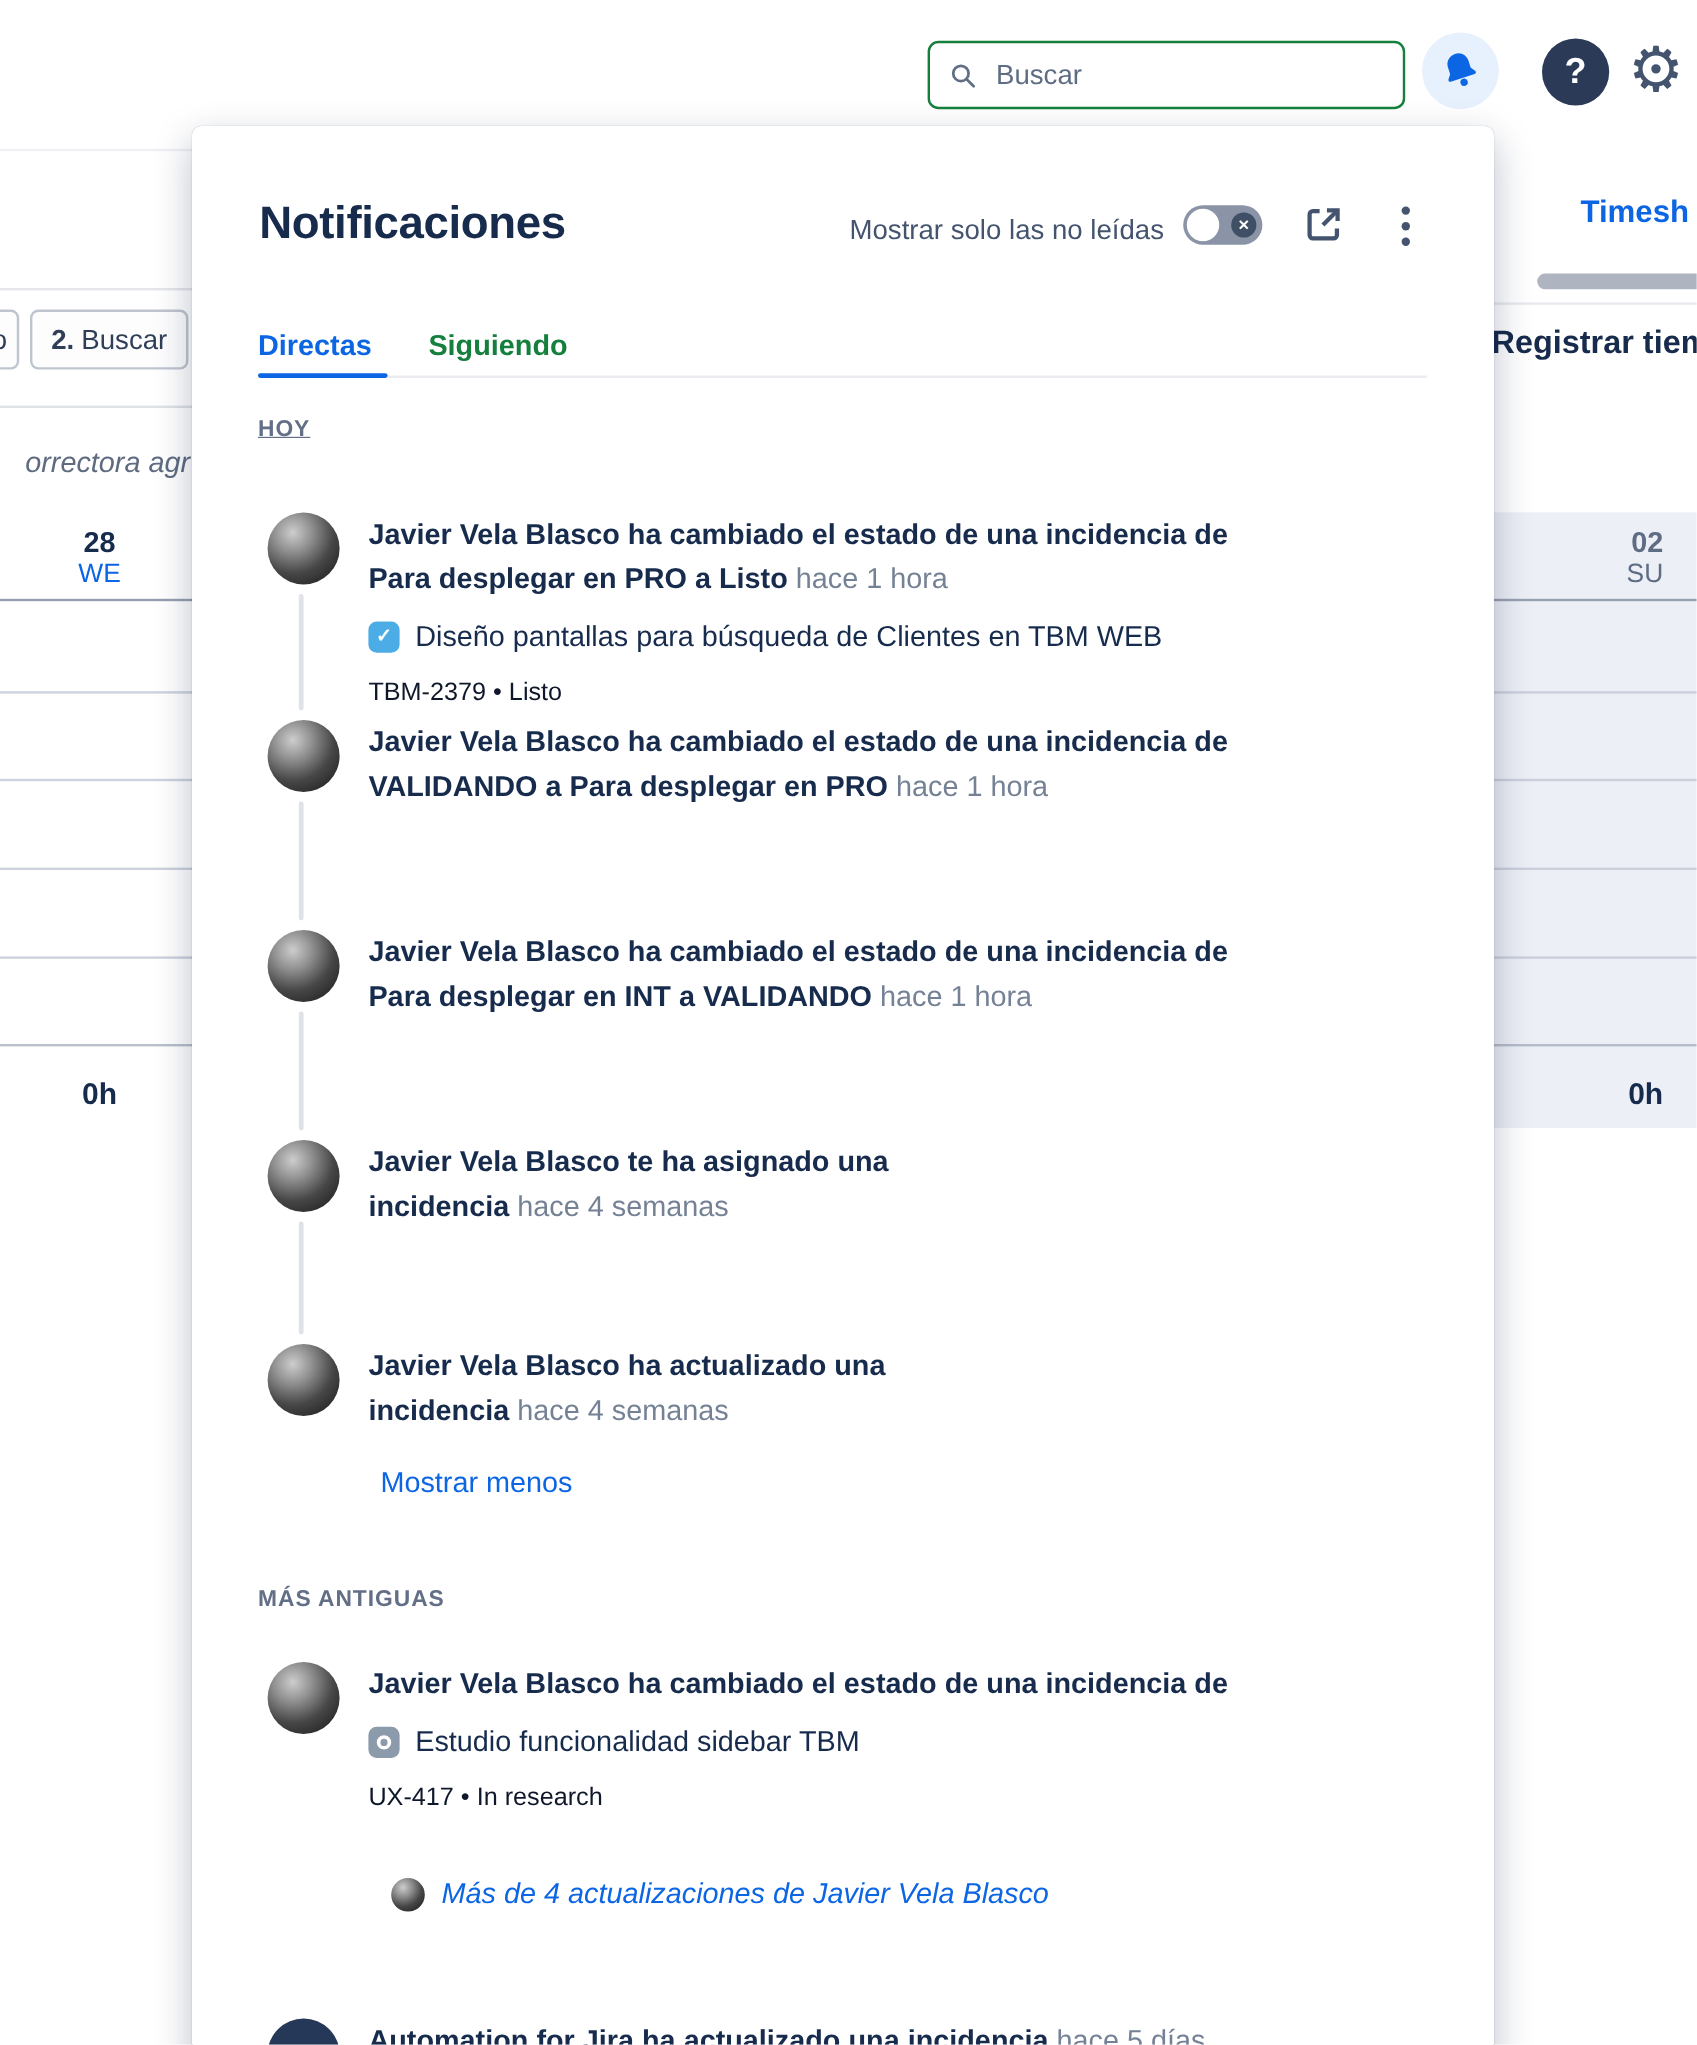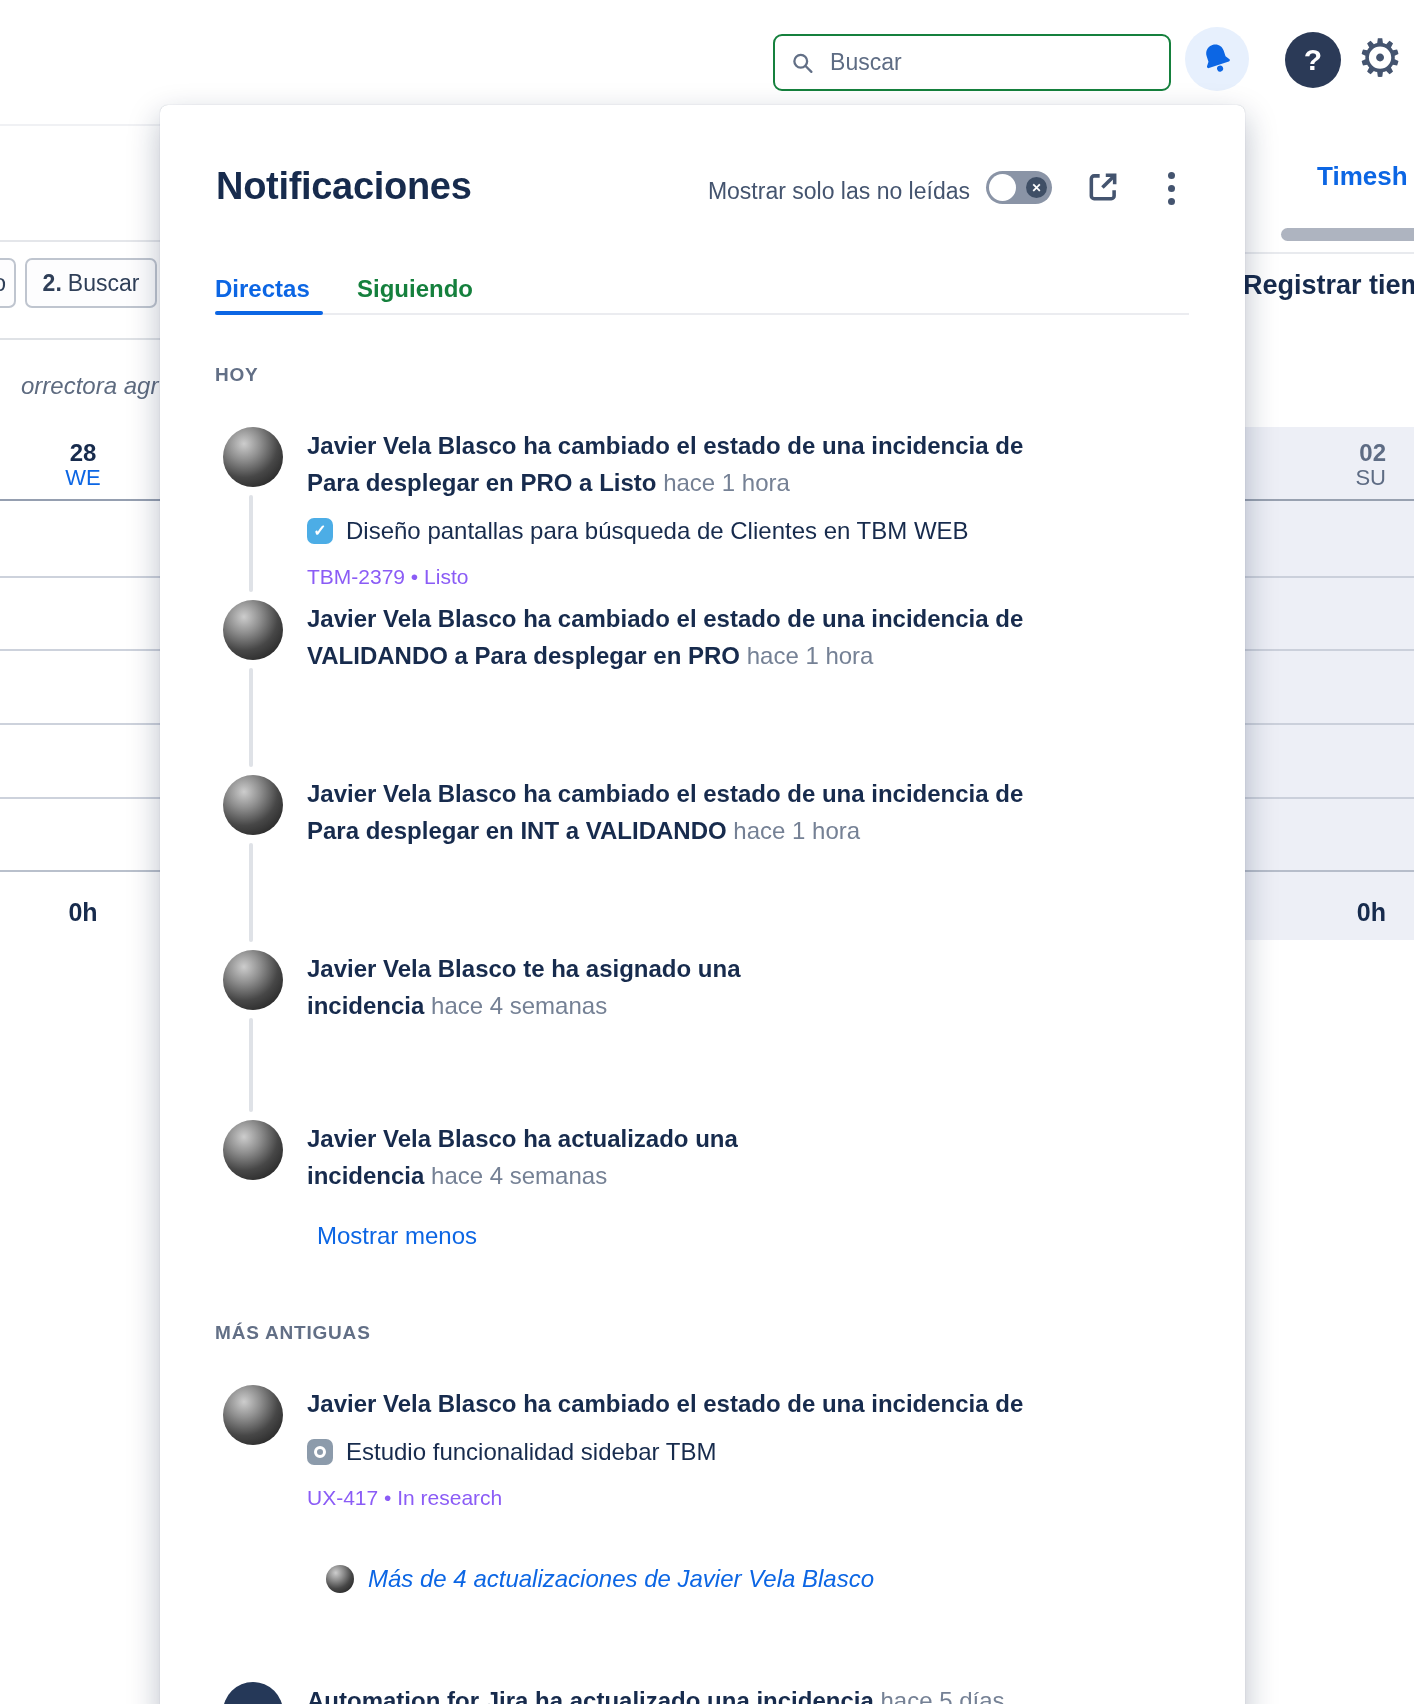--- a/index.html
+++ b/index.html
@@ -64,21 +64,21 @@
   .avatar-auto{background:#253858;}
   .ntext{font-size:24px;line-height:37px;color:#172B4D;font-weight:700;}
   .nline{white-space:nowrap;}
   .time{font-weight:400;color:#758195;}
   .issue-row{display:flex;align-items:center;gap:13px;margin-top:11px;font-weight:400;white-space:nowrap;}
   .task-ico{width:26px;height:26px;border-radius:7px;background:#4CADE6;color:#fff;font-size:16px;
             font-weight:700;display:flex;align-items:center;justify-content:center;flex:0 0 26px;}
   .ux-ico{width:26px;height:26px;border-radius:7px;background:#8C9BAB;position:relative;flex:0 0 26px;}
   .ux-ico::after{content:"";position:absolute;left:7px;top:7px;width:12px;height:12px;border:3px solid #fff;
             border-radius:50%;box-sizing:border-box;}
-  .key-line{margin-top:9px;font-size:21px;font-weight:400;color:#8b5cf6;}
+  .key-line{margin-top:9px;font-size:21px;font-weight:400;color:#0f172a;}
   .conn{left:89px;width:4px;background:#DFE2E7;border-radius:2px;}
   .blue-link{font-size:24px;font-weight:500;color:#0C66E4;cursor:pointer;white-space:nowrap;}
   .more-row{left:166px;top:1460px;display:flex;align-items:center;gap:14px;font-style:italic;}
   .mini-avatar{width:28px;height:28px;border-radius:50%;
           background:radial-gradient(circle at 35% 28%,#cdcdcd 0%,#8f8f8f 28%,#474747 58%,#151515 100%);}
 </style>
 </head>
 <body>
 
 <div id="canvas">
@@ -173,21 +173,21 @@
       <i></i>
         <i></i>
         <i></i>
     </div>
 
     <div class="abs tab tab-active">Directas</div>
     <div class="abs tab tab-idle">Siguiendo</div>
     <div class="abs tab-hairline"></div>
     <div class="abs tab-underline"></div>
 
-    <div class="abs section-label" style="top:259px;">HOY</div>
+    <div class="abs section-label" style="top:242px;text-decoration:underline;">HOY</div>
 
     <div class="abs conn" style="top:390px;height:97px;"></div>
     <div class="abs conn" style="top:563px;height:99px;"></div>
     <div class="abs conn" style="top:738px;height:99px;"></div>
     <div class="abs conn" style="top:913px;height:94px;"></div>
 
     <div class="abs notif" style="top:322px;">
       <div class="avatar"></div>
       <div class="ntext">
         <div class="nline">Javier Vela Blasco ha cambiado el estado de una incidencia de</div>

